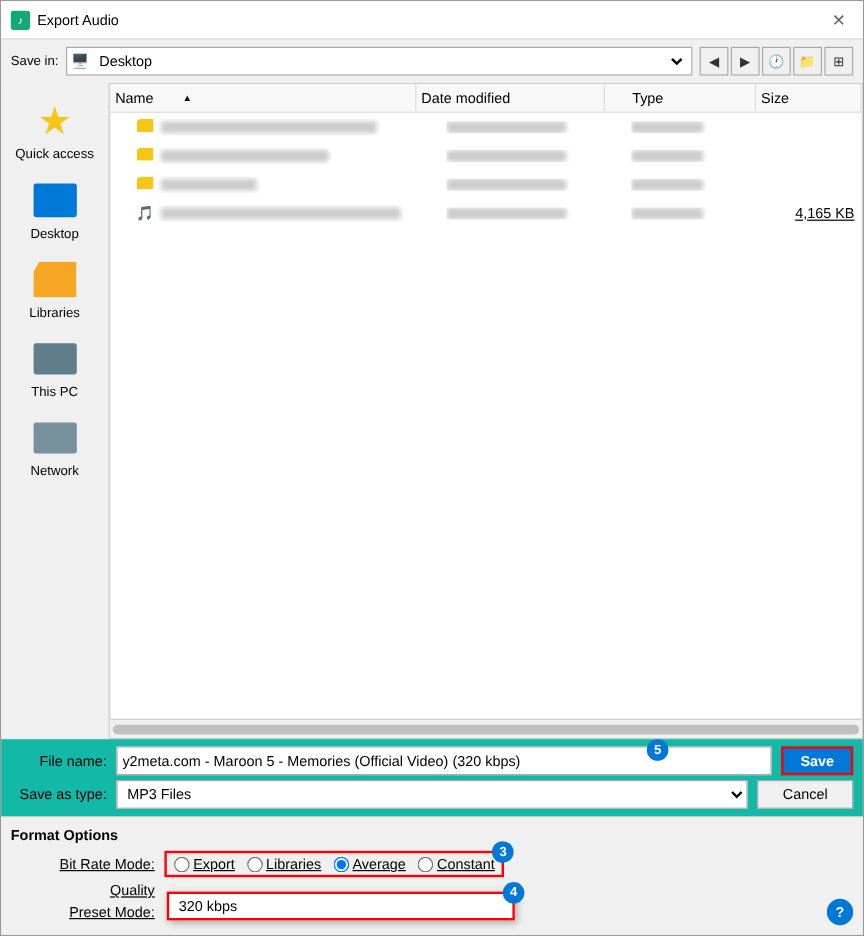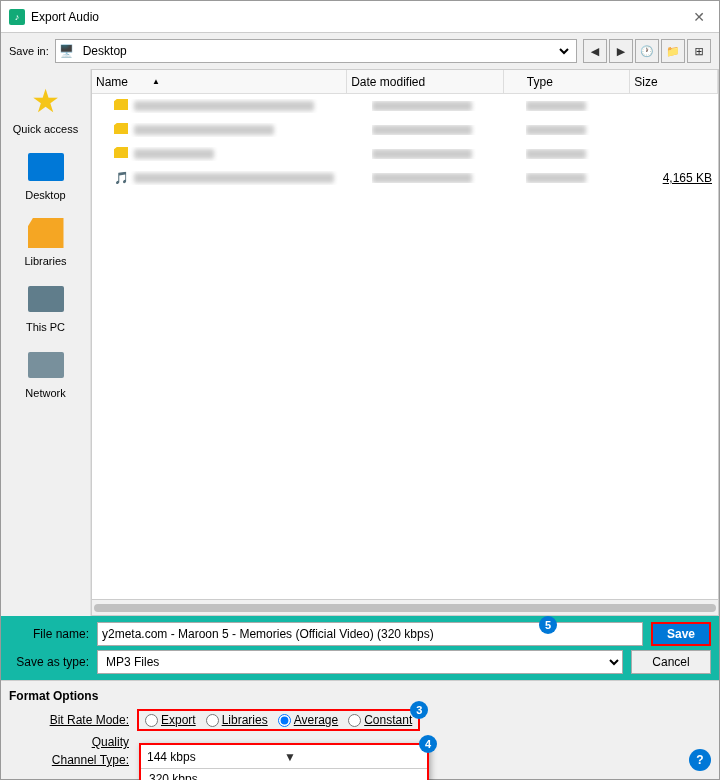--- a/index.html
+++ b/index.html
@@ -617,30 +617,26 @@
             <span>Constant</span>
         </label>
       </div>
     </div>
 
     <div class="format-row" style="position:relative;">
       <span class="format-label">Quality</span>
 
       <div class="dropdown-overlay">
         <div class="badge" style="top:-10px;right:-10px;">4</div>
-        <div class="dropdown-header">
-          <span>144 kbps</span>
-          <span class="dropdown-arrow">▼</span>
-        </div>
         <div class="dropdown-list">
           <div class="dropdown-item">320 kbps</div>
 
         </div>
       </div>
     </div>
 
     <div class="format-row">
-      <span class="format-label">Channel Type:</span>
+      <span class="format-label">Preset Mode:</span>
     </div>
 
     <button class="help-btn">?</button>
   </div>
 </div>
 
 </body></html>

